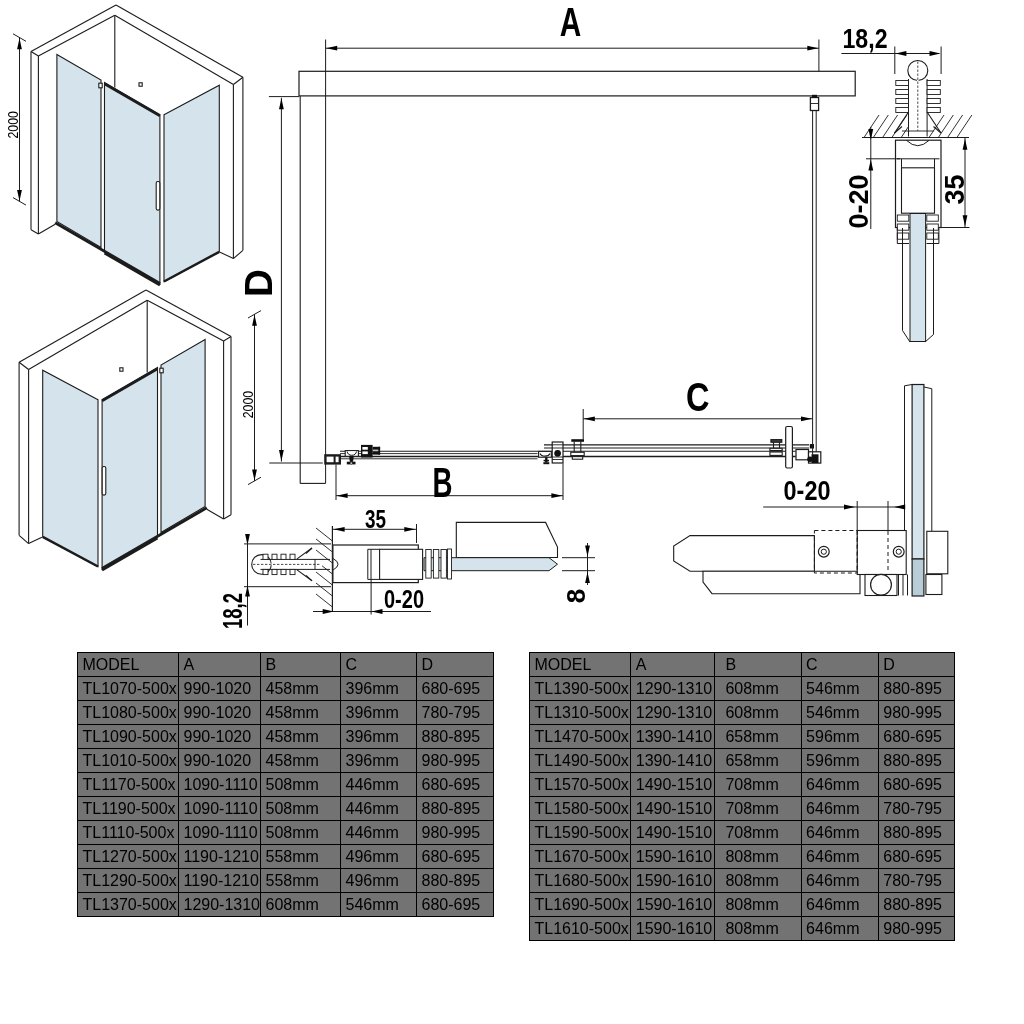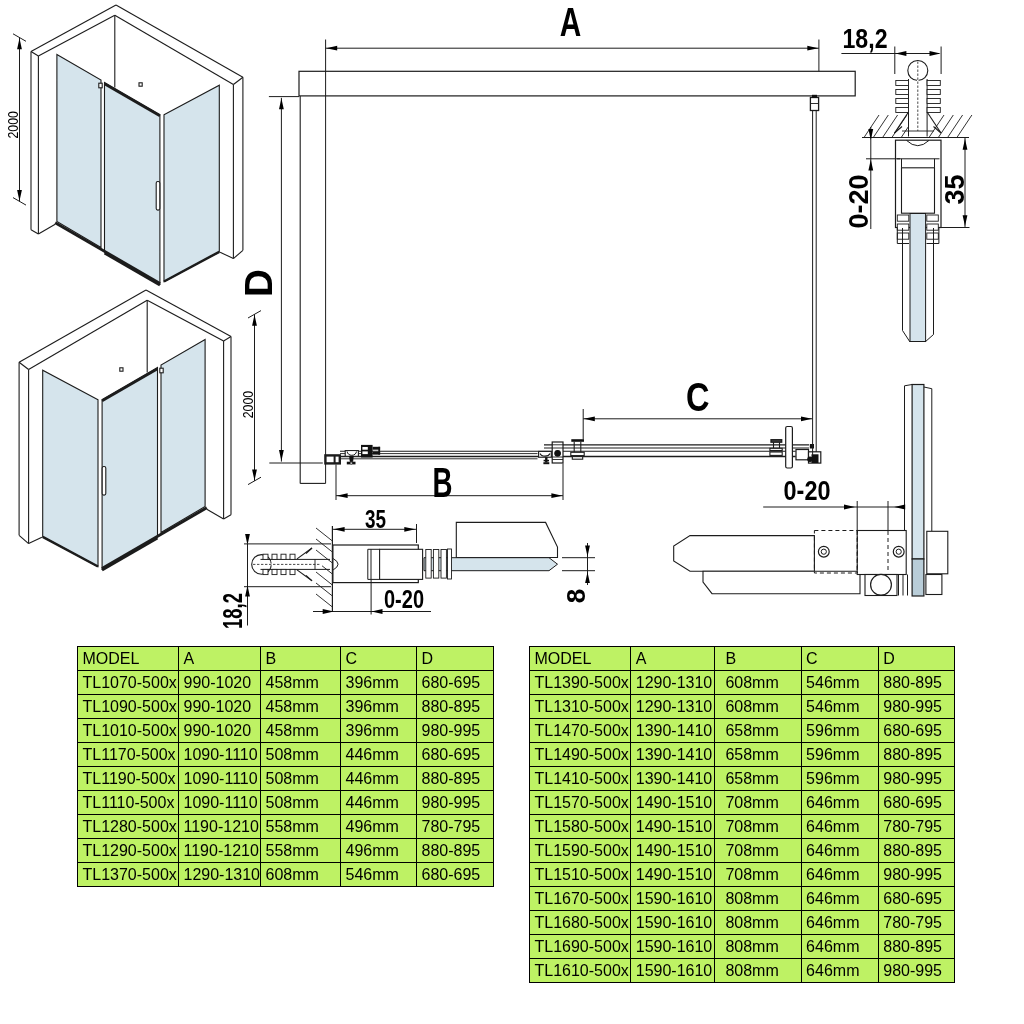--- a/index.html
+++ b/index.html
@@ -1,18 +1,18 @@
 <!DOCTYPE html>
 <html><head><meta charset="utf-8">
 <style>
 html,body{margin:0;padding:0;background:#fff;}
 body{width:1024px;height:1024px;font-family:"Liberation Sans",sans-serif;}
 #wrap{position:relative;width:1024px;height:1024px;overflow:hidden;}
 svg{position:absolute;left:0;top:0;}
-table{border-collapse:collapse;position:absolute;table-layout:fixed;background:#bef264;}
+table{border-collapse:collapse;position:absolute;table-layout:fixed;background:#737373;margin-top:6px;}
 td{border:1.5px solid #000;font-size:16px;color:#000;padding:0 0 0 4.5px;height:23px;line-height:23px;white-space:nowrap;overflow:hidden;font-family:"Liberation Sans",sans-serif;}
 #tleft{left:77px;top:645.5px;width:417px;}
 #tright{left:529px;top:645.5px;width:426px;}
 #tright td:nth-child(3){padding-left:10px;}
 </style></head>
 <body>
 <div id="wrap">
 <svg width="1024" height="1024" viewBox="0 0 1024 1024" font-family="Liberation Sans, sans-serif">
 
 <g>
@@ -485,20 +485,27 @@
           <td>D</td>
         </tr>
 <tr>
           <td>TL1070-500x</td>
           <td>990-1020</td>
           <td>458mm</td>
           <td>396mm</td>
           <td>680-695</td>
         </tr>
 <tr>
+          <td>TL1080-500x</td>
+          <td>990-1020</td>
+          <td>458mm</td>
+          <td>396mm</td>
+          <td>780-795</td>
+        </tr>
+<tr>
           <td>TL1090-500x</td>
           <td>990-1020</td>
           <td>458mm</td>
           <td>396mm</td>
           <td>880-895</td>
         </tr>
 <tr>
           <td>TL1010-500x</td>
           <td>990-1020</td>
           <td>458mm</td>
@@ -520,25 +527,25 @@
           <td>880-895</td>
         </tr>
 <tr>
           <td>TL1110-500x</td>
           <td>1090-1110</td>
           <td>508mm</td>
           <td>446mm</td>
           <td>980-995</td>
         </tr>
 <tr>
-          <td>TL1280-500x</td>
+          <td>TL1270-500x</td>
           <td>1190-1210</td>
           <td>558mm</td>
           <td>496mm</td>
-          <td>780-795</td>
+          <td>680-695</td>
         </tr>
 <tr>
           <td>TL1290-500x</td>
           <td>1190-1210</td>
           <td>558mm</td>
           <td>496mm</td>
           <td>880-895</td>
         </tr>
 <tr>
           <td>TL1370-500x</td>
@@ -588,27 +595,20 @@
           <td>680-695</td>
         </tr>
 <tr>
           <td>TL1490-500x</td>
           <td>1390-1410</td>
           <td>658mm</td>
           <td>596mm</td>
           <td>880-895</td>
         </tr>
 <tr>
-          <td>TL1410-500x</td>
-          <td>1390-1410</td>
-          <td>658mm</td>
-          <td>596mm</td>
-          <td>980-995</td>
-        </tr>
-<tr>
           <td>TL1570-500x</td>
           <td>1490-1510</td>
           <td>708mm</td>
           <td>646mm</td>
           <td>680-695</td>
         </tr>
 <tr>
           <td>TL1580-500x</td>
           <td>1490-1510</td>
           <td>708mm</td>
@@ -616,27 +616,20 @@
           <td>780-795</td>
         </tr>
 <tr>
           <td>TL1590-500x</td>
           <td>1490-1510</td>
           <td>708mm</td>
           <td>646mm</td>
           <td>880-895</td>
         </tr>
 <tr>
-          <td>TL1510-500x</td>
-          <td>1490-1510</td>
-          <td>708mm</td>
-          <td>646mm</td>
-          <td>980-995</td>
-        </tr>
-<tr>
           <td>TL1670-500x</td>
           <td>1590-1610</td>
           <td>808mm</td>
           <td>646mm</td>
           <td>680-695</td>
         </tr>
 <tr>
           <td>TL1680-500x</td>
           <td>1590-1610</td>
           <td>808mm</td>

